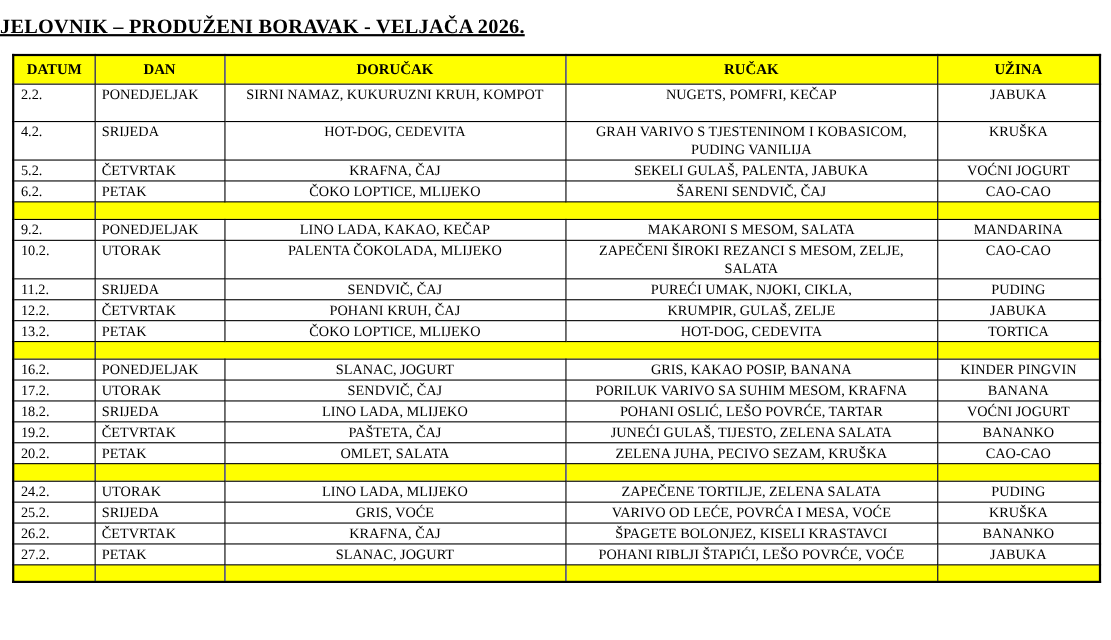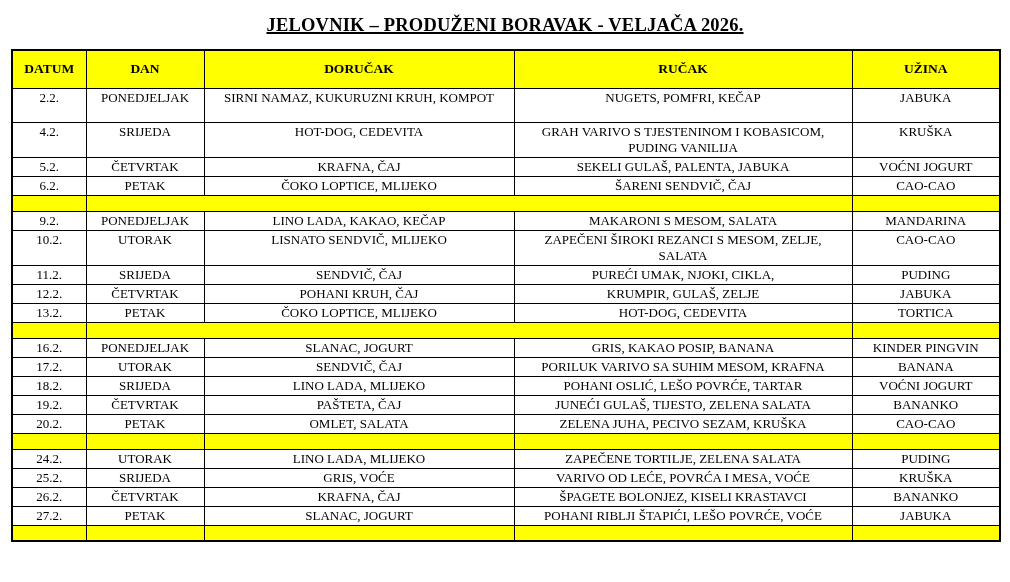--- a/index.html
+++ b/index.html
@@ -3,43 +3,43 @@
 <meta charset="utf-8">
 <style>
   :root { --hl:#ffff00; --ink:#000000; }
   * { box-sizing:border-box; }
   html,body { margin:0; padding:0; }
   body {
     width:1010px; height:582px; background:#ffffff;
     font-family:"Liberation Serif", serif; color:var(--ink);
   }
   .title {
-    margin:15px 0 0 0; text-align:center;
+    margin:15px 0 0 0; 
     font-size:18.5px; font-weight:bold;
     text-decoration:underline; text-decoration-thickness:2px;
     letter-spacing:0.2px;
   }
   table.menu {
     border-collapse:collapse; table-layout:fixed;
     width:988px; margin:13px 0 0 11px;
     border:2px solid var(--ink);
   }
   th, td {
     border:1px solid var(--ink);
     font-size:13px; line-height:16px;
     padding:1px 6px; overflow:hidden;
   }
   th {
     background:var(--hl); font-weight:bold; text-align:center;
-    vertical-align:middle; height:38px; font-size:13.5px;
+    vertical-align:middle; height:26px; font-size:13.5px;
   }
   td { vertical-align:top; }
   tr.menu-row { height:18px; }
   tr.tall { height:34px; }
-  .c-datum, .c-dan { text-align:center; }
+  .c-datum, .c-dan { text-align:left; }
   .c-dorucak, .c-rucak, .c-uzina { text-align:center; }
   tr.sep td { background:var(--hl); height:16px; padding:0; }
 </style>
 </head>
 <body>
 
 <h1 class="title">JELOVNIK – PRODUŽENI BORAVAK - VELJAČA 2026.</h1>
 
 <table class="menu">
   <colgroup>
@@ -97,21 +97,21 @@
   <tr class="menu-row">
     <td class="c-datum">9.2.</td>
     <td class="c-dan">PONEDJELJAK</td>
     <td class="c-dorucak">LINO LADA, KAKAO, KEČAP</td>
     <td class="c-rucak">MAKARONI S MESOM, SALATA</td>
     <td class="c-uzina">MANDARINA</td>
   </tr>
   <tr class="menu-row tall">
     <td class="c-datum">10.2.</td>
     <td class="c-dan">UTORAK</td>
-    <td class="c-dorucak">LISNATO SENDVIČ, MLIJEKO</td>
+    <td class="c-dorucak">PALENTA ČOKOLADA, MLIJEKO</td>
     <td class="c-rucak">ZAPEČENI ŠIROKI REZANCI S MESOM, ZELJE, SALATA</td>
     <td class="c-uzina">CAO-CAO</td>
   </tr>
   <tr class="menu-row">
     <td class="c-datum">11.2.</td>
     <td class="c-dan">SRIJEDA</td>
     <td class="c-dorucak">SENDVIČ, ČAJ</td>
     <td class="c-rucak">PUREĆI UMAK, NJOKI, CIKLA,</td>
     <td class="c-uzina">PUDING</td>
   </tr>

